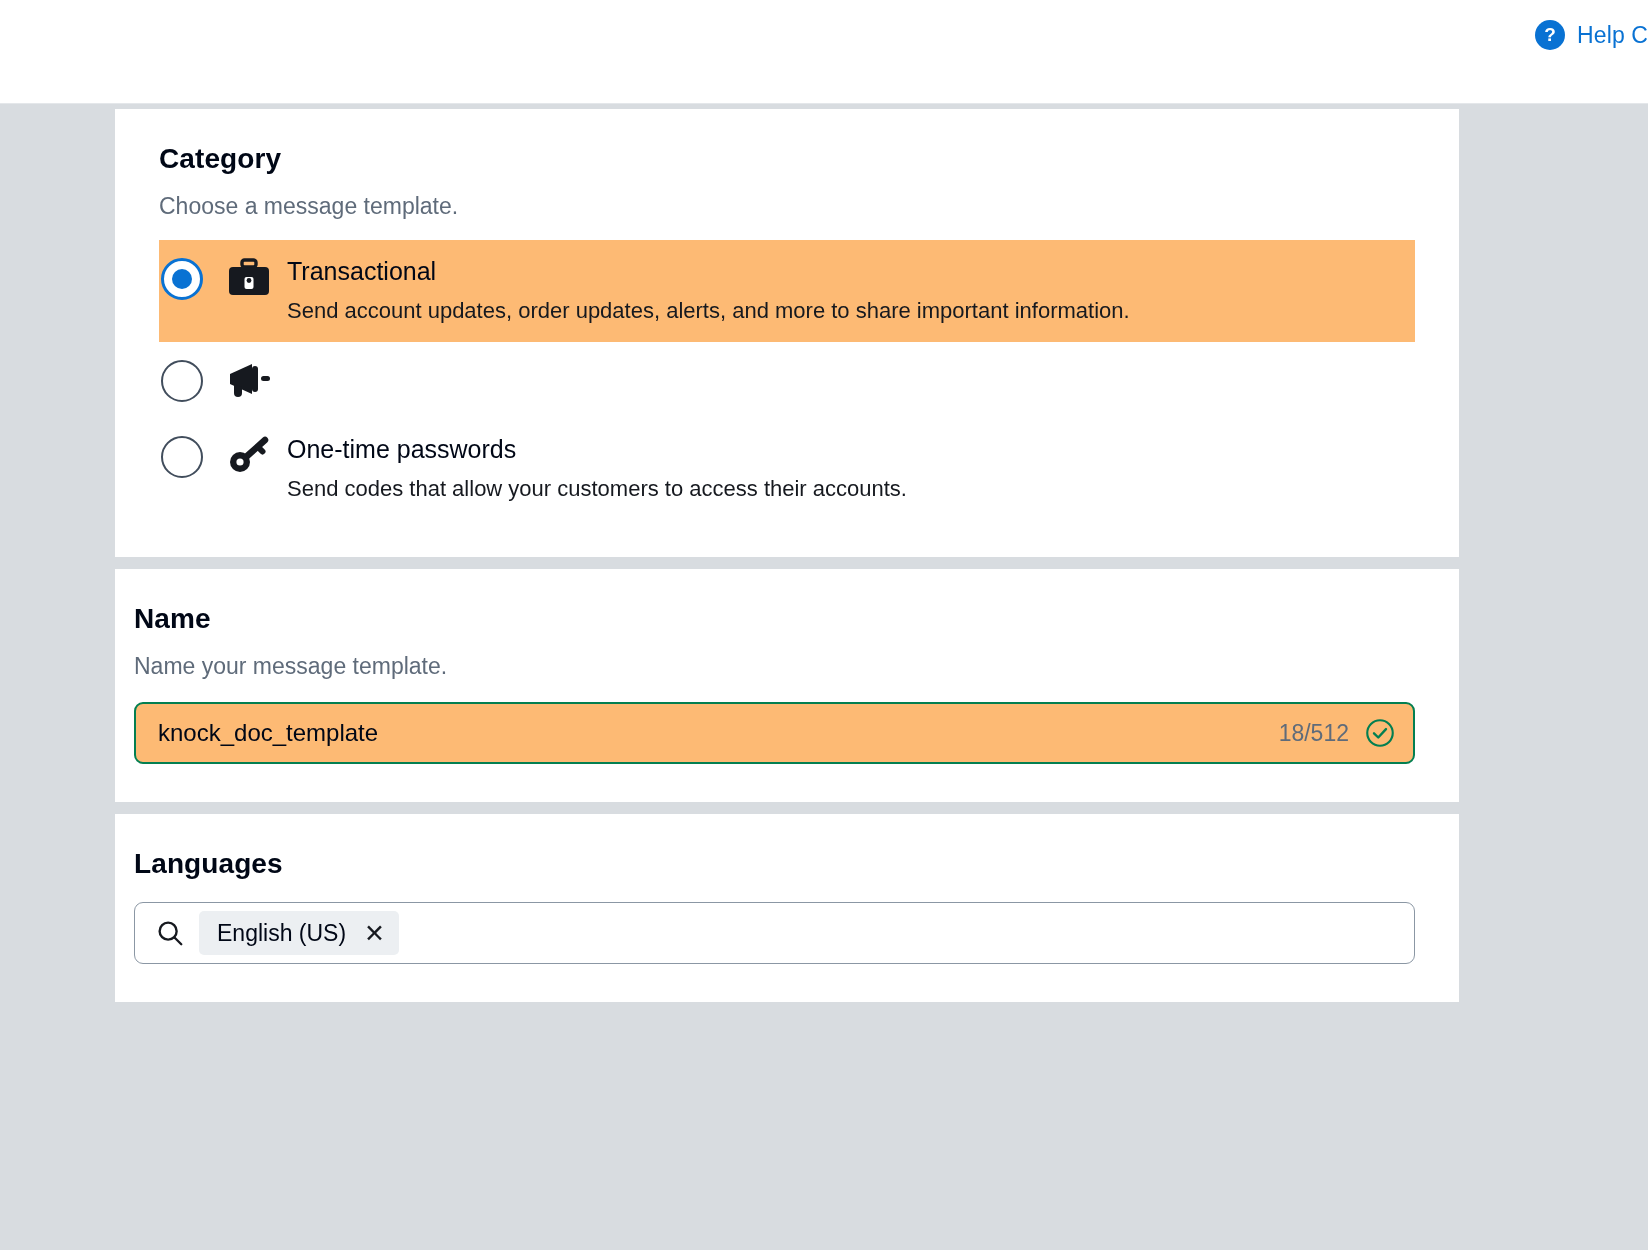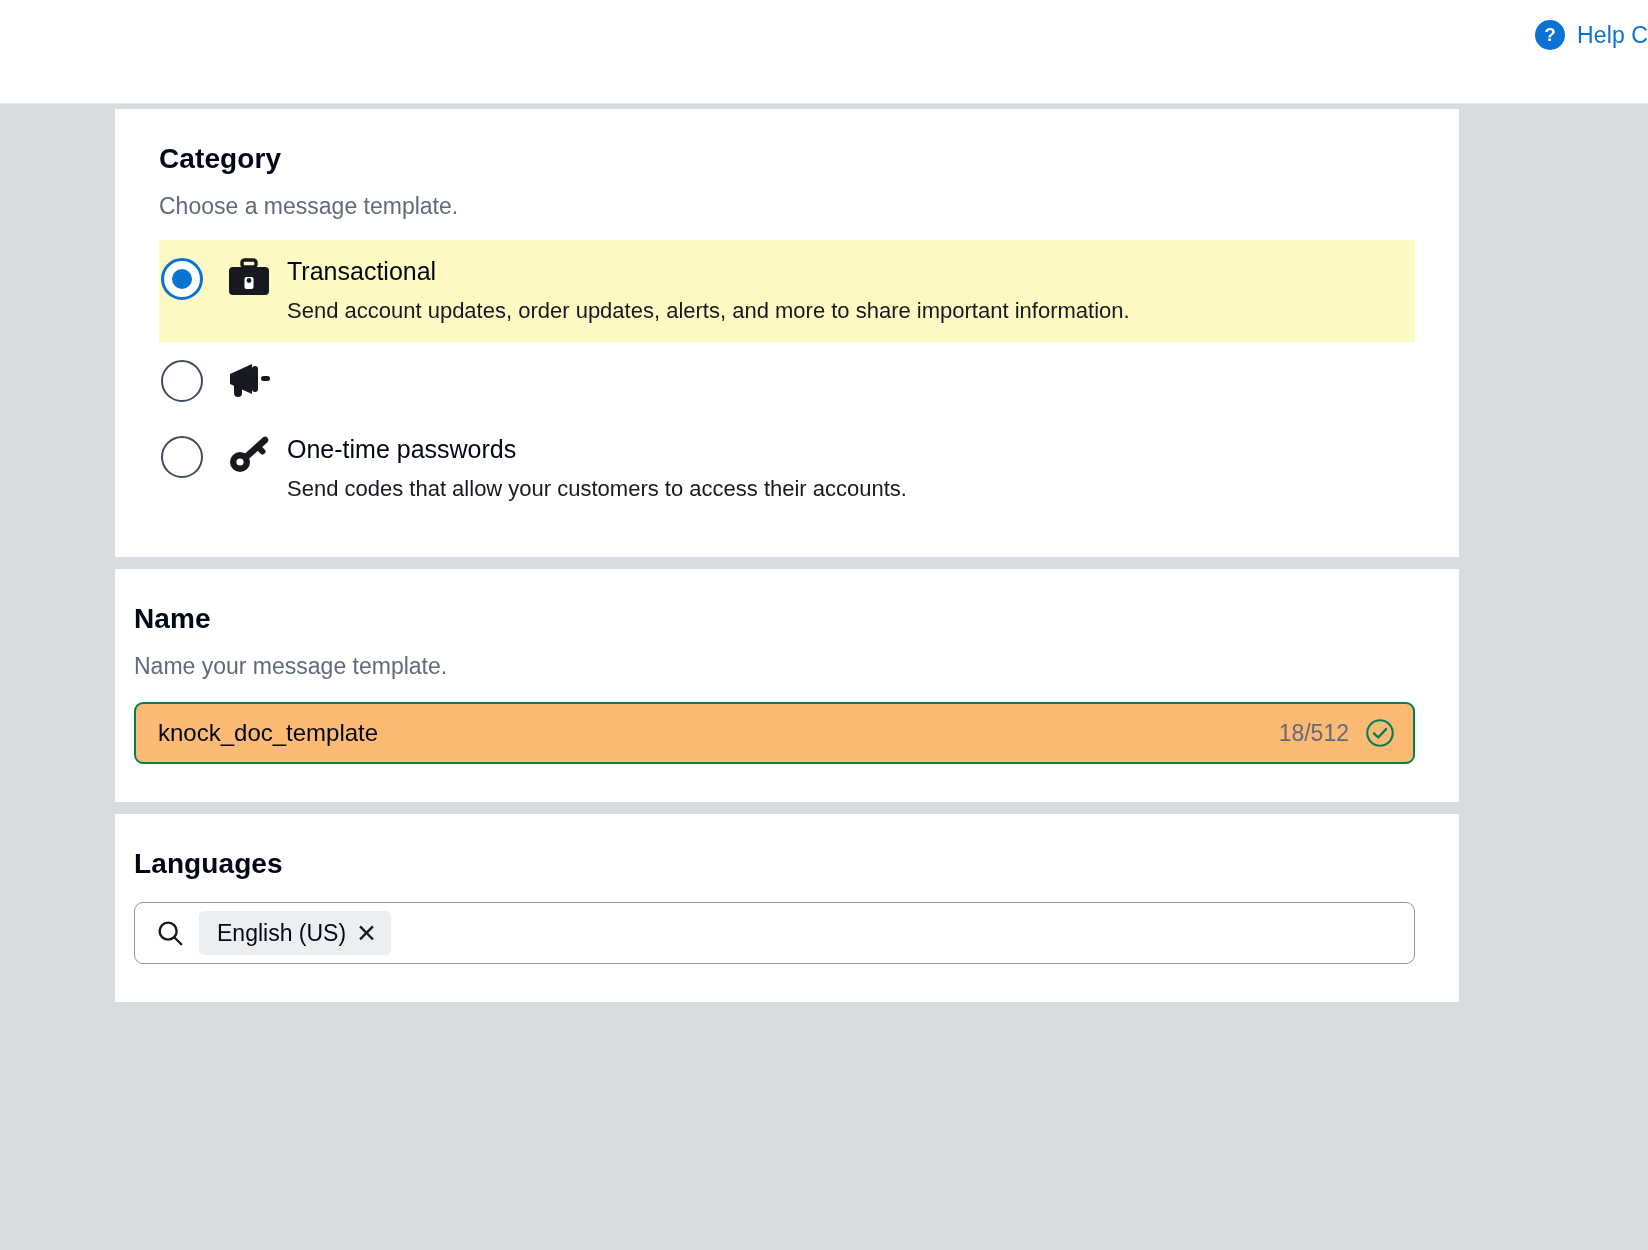--- a/index.html
+++ b/index.html
@@ -81,21 +81,21 @@
 
   
   .options { margin-top: 20px; }
   .option {
     display: flex;
     align-items: flex-start;
     padding: 16px 22px 16px 2px;
     gap: 0px;
   }
   .option.selected {
-    background: #fef9c3;
+    background: #fdba74;
   }
   .radio {
     flex: 0 0 auto;
     width: 42px;
     height: 42px;
     border-radius: 50%;
     border: 2px solid #414d5c;
     background: #ffffff;
     margin-top: 2px;
     margin-right: 22px;
@@ -177,21 +177,21 @@
     background: #ffffff;
   }
   .search-icon { flex: 0 0 auto; margin: 0 14px 0 6px; }
   .token {
     display: flex;
     align-items: center;
     background: #eceff2;
     border-radius: 5px;
     height: 44px;
     padding: 0 14px 0 18px;
-    gap: 10px;
+    gap: 18px;
   }
   .token-label {
     font-size: 23px;
     color: #000716;
   }
   .token-x {
     font-size: 25px;
     color: #16191f;
     line-height: 1;
     cursor: pointer;

